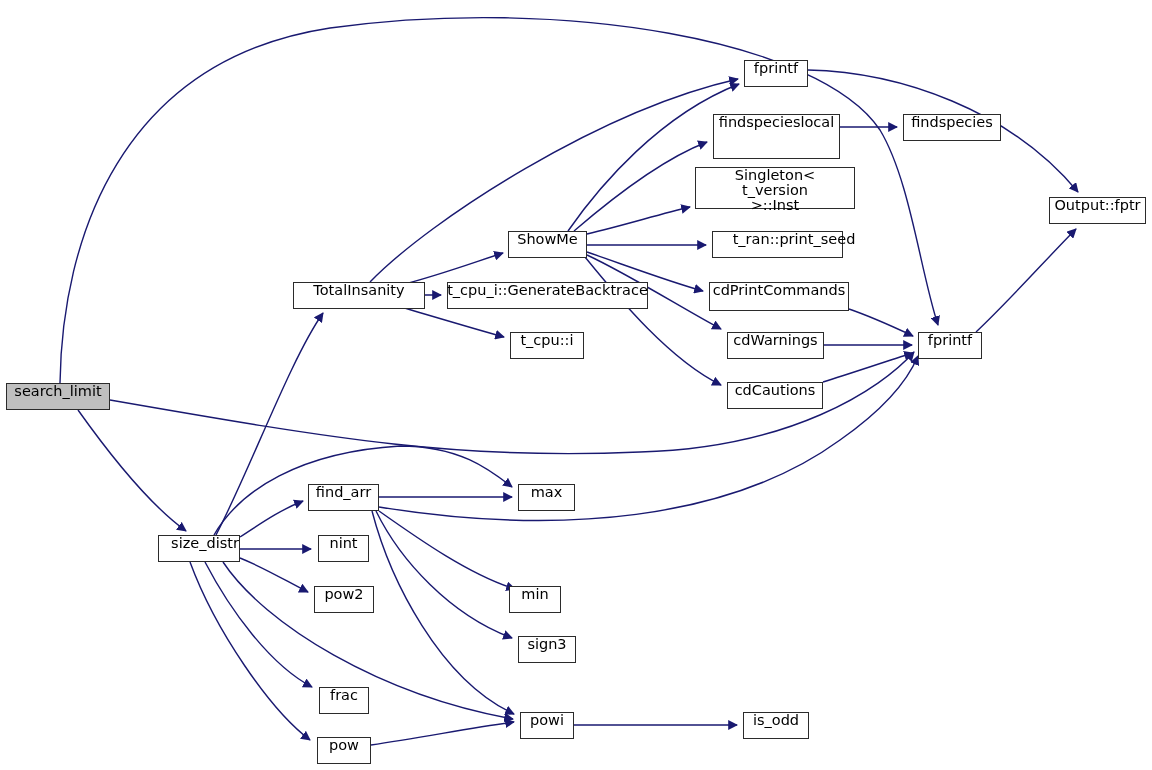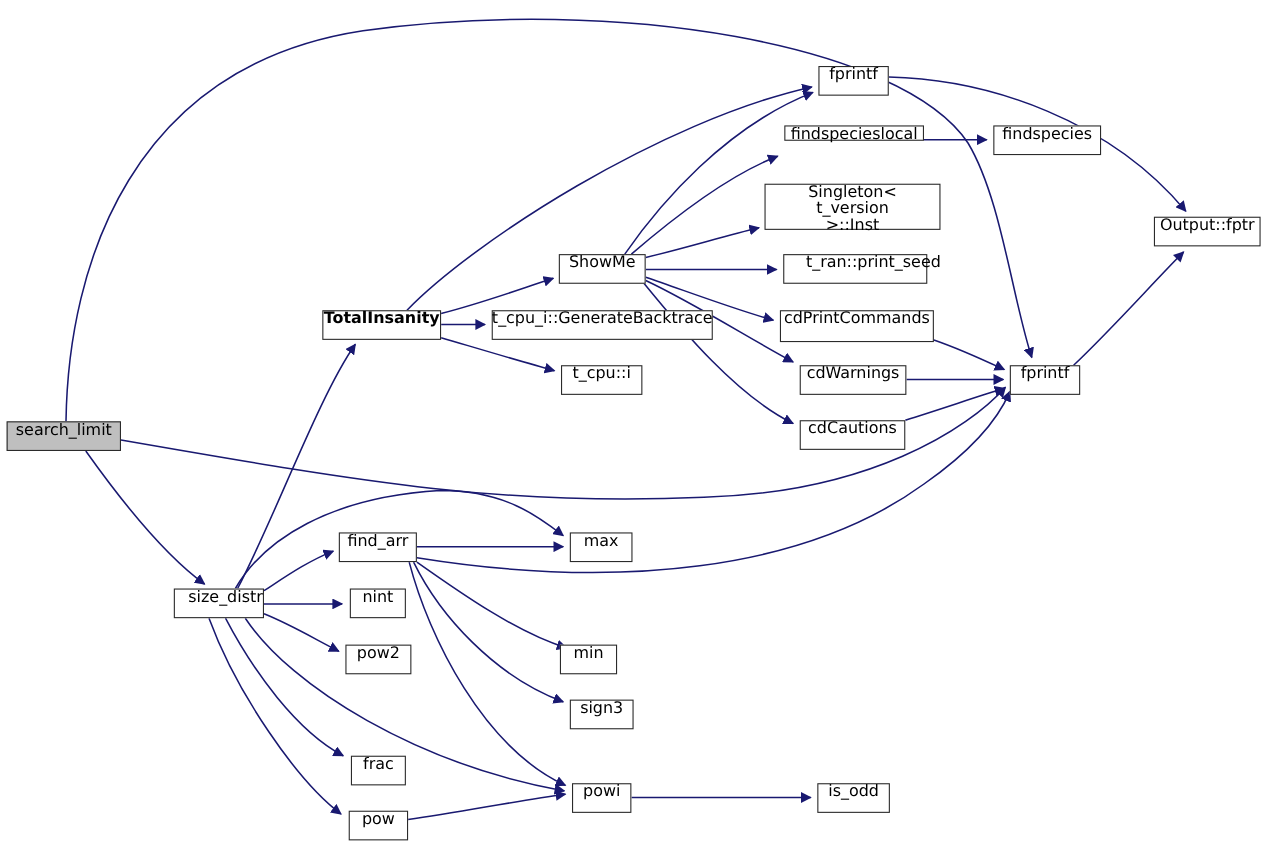--- a/index.html
+++ b/index.html
@@ -112,30 +112,30 @@
 
       <path d="M 823,382 C 855,372 890,360 913,353"></path>
 
       <path d="M 976,332 C 1010,300 1050,255 1076,229"></path>
     </g>
   </svg>
 
   <div class="node highlight" style="left:6px;top:383px;width:104px;height:27px;">
     <span class="lbl">search_limit</span>
   </div>
-  <div class="node" style="left:293px;top:282px;width:108px;height:27px;font-weight:bold;">
+  <div class="node" style="left:293px;top:282px;width:132px;height:27px;">
     <span class="lbl">TotalInsanity</span>
   </div>
   <div class="node" style="left:508px;top:231px;width:79px;height:27px;">
     <span class="lbl">ShowMe</span>
   </div>
   <div class="node" style="left:744px;top:60px;width:64px;height:27px;">
     <span class="lbl">fprintf</span>
   </div>
-  <div class="node" style="left:713px;top:114px;width:127px;height:14px;">
+  <div class="node" style="left:713px;top:114px;width:127px;height:45px;">
     <span class="lbl">findspecieslocal</span>
   </div>
   <div class="node" style="left:903px;top:114px;width:98px;height:27px;">
     <span class="lbl">findspecies</span>
   </div>
   <div class="node" style="left:695px;top:167px;width:160px;height:42px;">
     <span class="lbl">Singleton&lt; t_version
 &gt;::Inst</span>
   </div>
   <div class="node" style="left:1049px;top:197px;width:97px;height:27px;">

